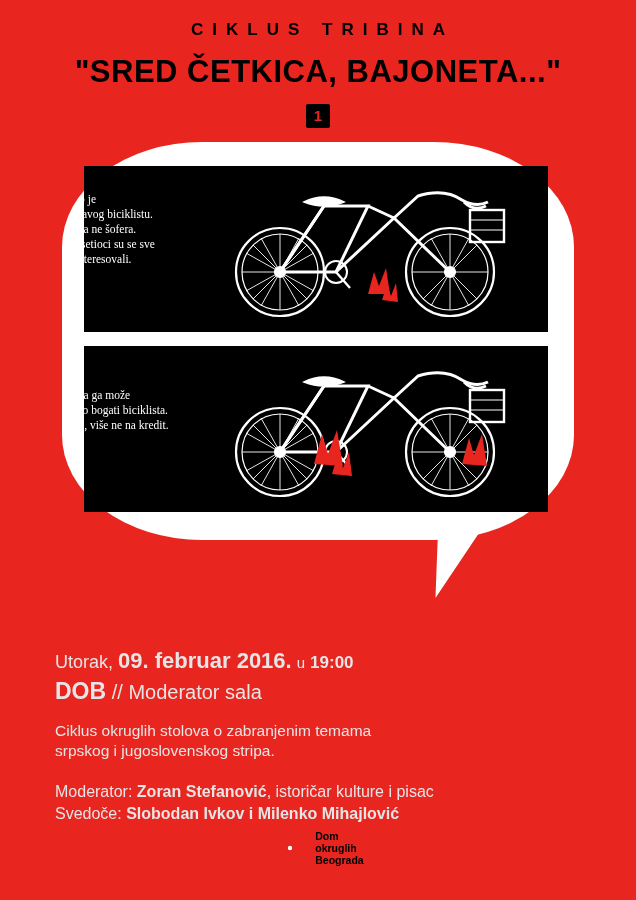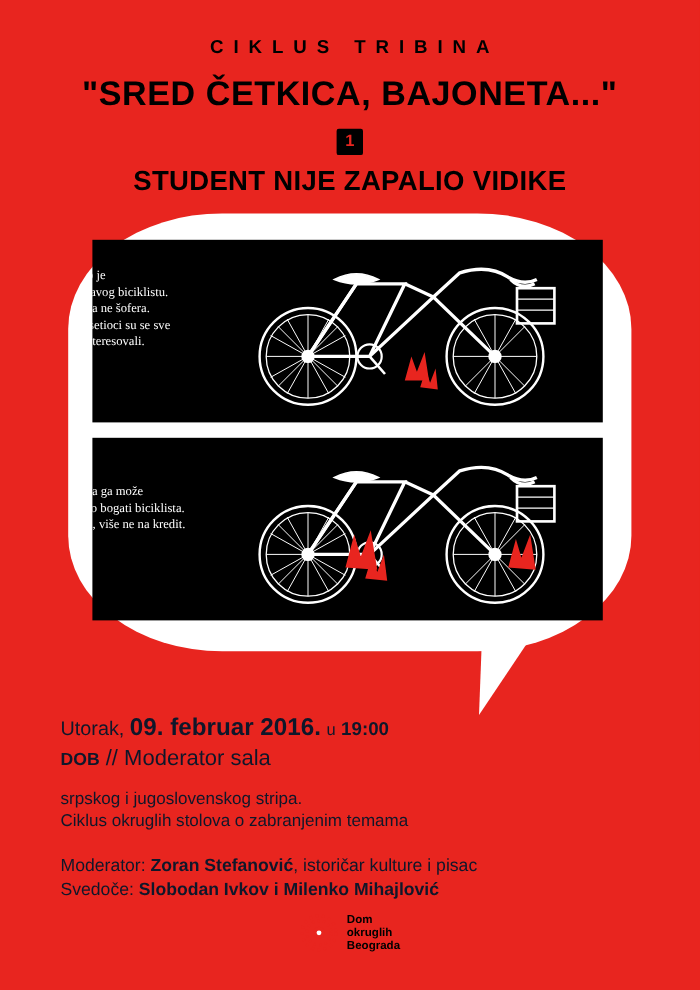--- a/index.html
+++ b/index.html
@@ -23,21 +23,21 @@
     background: #e8251f;
   }
 
   
   .kicker {
     text-align: center;
     font-size: 17px;
     font-weight: bold;
     letter-spacing: 9px;
     color: #000;
-    padding-top: 33px;
+    padding-top: 20px;
     text-indent: 9px;
   }
   .main-title {
     text-align: center;
     font-size: 31px;
     font-weight: bold;
     color: #000;
     margin-top: 14px;
     letter-spacing: 0.5px;
   }
@@ -133,21 +133,21 @@
     width: 330px;
     height: 166px;
   }
 
   
   .info {
     position: absolute;
     left: 55px;
     top: 648px;
     width: 540px;
-    color: #0f172a;
+    color: #e5e5e5;
   }
   .line-date {
     font-size: 18px;
     margin-bottom: 4px;
   }
   .line-date .b {
     font-weight: bold;
     font-size: 22px;
   }
   .line-date .sm {
@@ -156,21 +156,21 @@
   .line-date .time {
     font-weight: bold;
     font-size: 17px;
   }
   .line-venue {
     font-size: 20px;
     margin-bottom: 16px;
   }
   .line-venue .b {
     font-weight: bold;
-    font-size: 16px;
+    font-size: 23px;
   }
   .desc {
     font-size: 15.5px;
     line-height: 20px;
     margin-bottom: 20px;
   }
   .credits {
     font-size: 16px;
     line-height: 22px;
   }
@@ -205,21 +205,20 @@
 <body>
 
 <div class="poster">
 
   <div class="kicker">CIKLUS TRIBINA</div>
 
   <div class="main-title">"SRED ČETKICA, BAJONETA..."</div>
 
   <div class="number-badge">1</div>
 
-  <div class="subtitle">STUDENT NIJE ZAPALIO VIDIKE</div>
 
   <div class="bubble-wrap">
 
     <div class="bubble-tail"></div>
     <div class="bubble"></div>
 
     <div class="panels">
 
       <div class="panel panel-1">
         <div class="panel-text">
@@ -345,22 +344,22 @@
       <span class="b">09. februar 2016.</span>
       <span class="sm">u</span>
       <span class="time">19:00</span>
     </div>
     <div class="line-venue">
       <span class="b">DOB</span>
       <span>//</span>
       <span>Moderator sala</span>
     </div>
     <div class="desc">
+      <div>Ciklus okruglih stolova o zabranjenim temama</div>
       <div>srpskog i jugoslovenskog stripa.</div>
-      <div>Ciklus okruglih stolova o zabranjenim temama</div>
     </div>
     <div class="credits">
       <div>
         <span>Moderator:</span>
         <span class="b">Zoran Stefanović</span><span>, istoričar kulture i pisac</span>
       </div>
       <div>
         <span>Svedoče:</span>
         <span class="b">Slobodan Ivkov i Milenko Mihajlović</span>
       </div>

